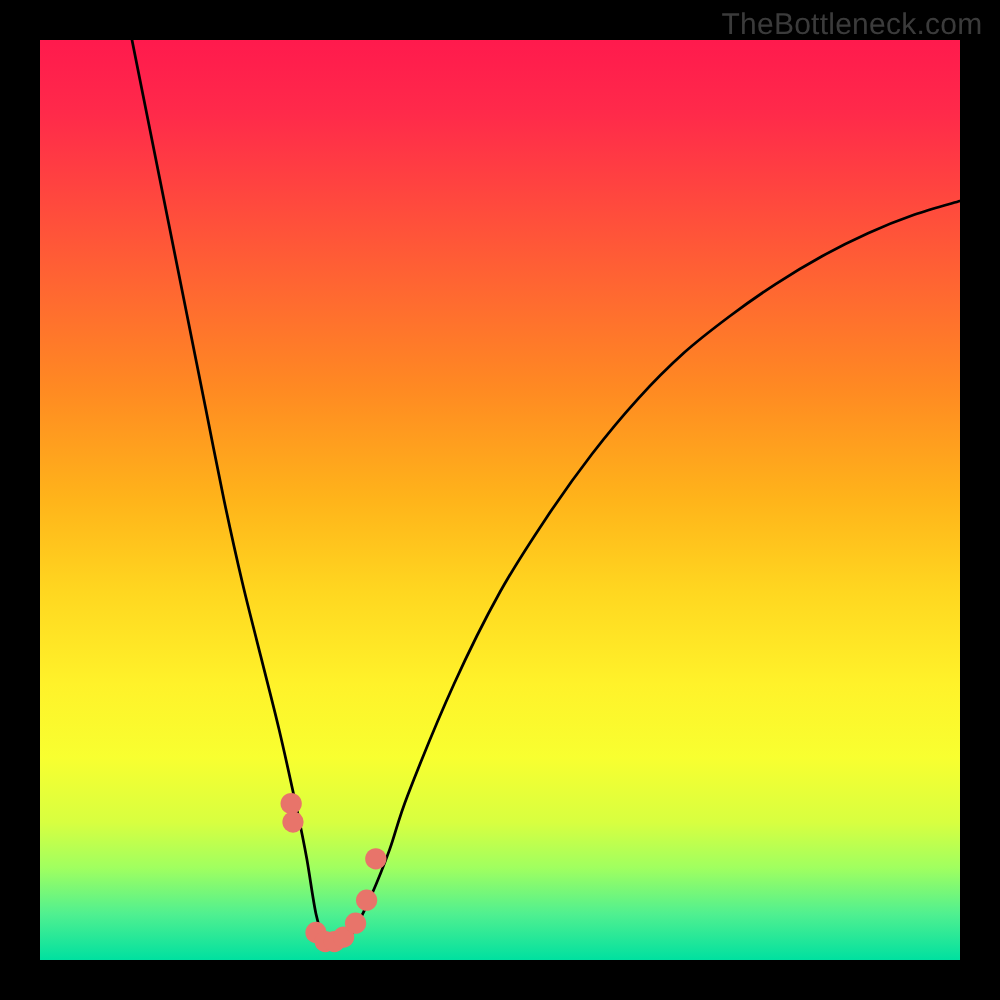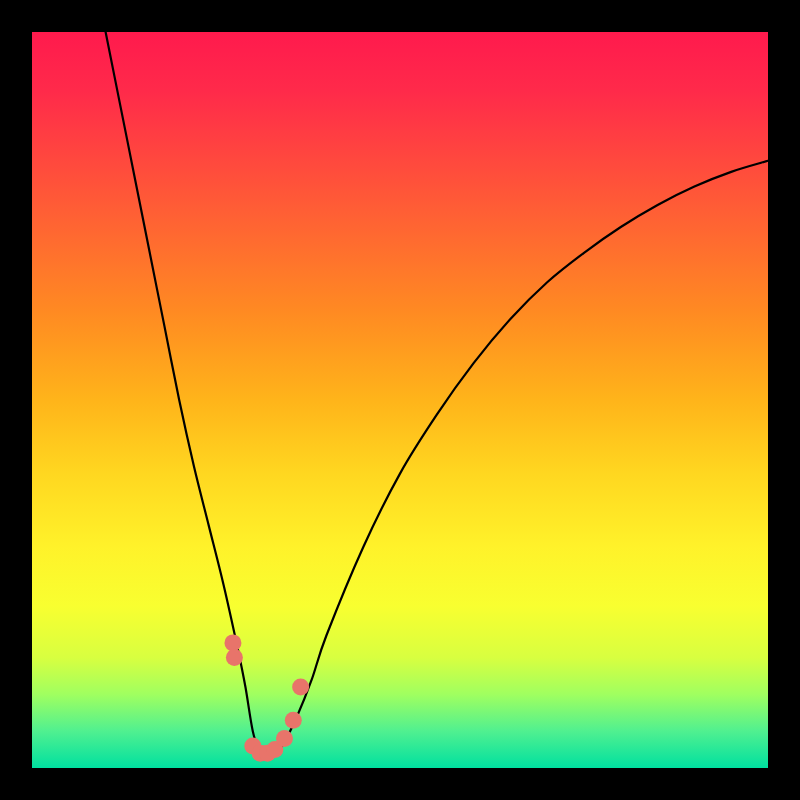--- a/index.html
+++ b/index.html
@@ -66,20 +66,21 @@
   }
   .dot {
     fill: #e8746a;
     stroke: none;
   }
 </style>
 </head>
 <body>
 
 <div class="frame">
+  <div class="watermark">TheBottleneck.com</div>
   <div class="plot">
     <svg class="curve" viewBox="0 0 736 736">
       <path id="curve-path" d="M 73.60000000000001,0 C 75.9552,11.776000000000003 83.6096,50.04800000000003 88.32,73.60000000000002 C 93.03039999999999,97.15200000000002 98.3296,123.64799999999993 103.04,147.19999999999993 C 107.75040000000001,170.75199999999995 113.04960000000001,197.24800000000005 117.76,220.80000000000007 C 122.4704,244.3520000000001 127.76959999999998,270.84800000000007 132.48,294.40000000000003 C 137.19039999999998,317.952 142.48960000000002,345.6256 147.20000000000002,368 C 151.9104,390.3744 157.2096,414.2208 161.92,434.24 C 166.63039999999998,454.2592 171.9296,474.27840000000003 176.64,493.12 C 181.35039999999998,511.9616 186.64960000000002,531.9808 191.36,552 C 196.0704,572.0192 202.5472,601.7536 206.08,618.24 C 209.61280000000002,634.7264 211.0848,642.0863999999999 213.44,655.04 C 215.7952,667.9936 218.4448,688.6016000000001 220.79999999999998,699.2 C 223.15519999999998,709.7984 225.8048,717.7472 228.16,721.28 C 230.5152,724.8127999999999 233.1648,721.28 235.52,721.28 C 237.8752,721.28 240.52480000000003,722.4576 242.88000000000002,721.28 C 245.23520000000002,720.1024 246.70720000000003,719.808 250.24,713.92 C 253.7728,708.0319999999999 260.2496,695.0784 264.96,684.48 C 269.6704,673.8816 274.9696,660.6336000000001 279.68,647.6800000000001 C 284.3904,634.7264 286.15680000000003,624.7168 294.40000000000003,603.52 C 302.64320000000004,582.3231999999999 319.424,541.1072 331.2,515.2 C 342.976,489.29280000000006 356.224,462.79679999999996 368,441.59999999999997 C 379.776,420.40319999999997 393.024,400.384 404.8,382.72 C 416.576,365.05600000000004 429.82399999999996,346.5088 441.59999999999997,331.2 C 453.376,315.89119999999997 466.624,299.9936 478.40000000000003,287.04 C 490.17600000000004,274.0864 503.4239999999999,260.8383999999999 515.1999999999999,250.23999999999995 C 526.9759999999999,239.64159999999995 540.2239999999999,229.63200000000006 552,220.80000000000007 C 563.7760000000001,211.96800000000007 577.0240000000001,202.69439999999997 588.8000000000001,195.03999999999996 C 600.576,187.38559999999995 613.8240000000001,179.43680000000003 625.6,172.96000000000004 C 637.376,166.48320000000004 650.624,159.85919999999996 662.4,154.55999999999995 C 674.1759999999999,149.26079999999993 687.424,143.9615999999999 699.1999999999999,139.83999999999992 C 710.9759999999999,135.71839999999995 730.112,130.56640000000004 736,128.80000000000007"></path>
       <g id="markers">
           <circle cx="200.92800000000003" cy="610.88" r="8.5" class="dot"></circle>
           <circle cx="202.4" cy="625.6" r="8.5" class="dot"></circle>
           <circle cx="220.79999999999998" cy="713.92" r="8.5" class="dot"></circle>
           <circle cx="228.16" cy="721.28" r="8.5" class="dot"></circle>
           <circle cx="235.52" cy="721.28" r="8.5" class="dot"></circle>
           <circle cx="242.88000000000002" cy="717.6" r="8.5" class="dot"></circle>

